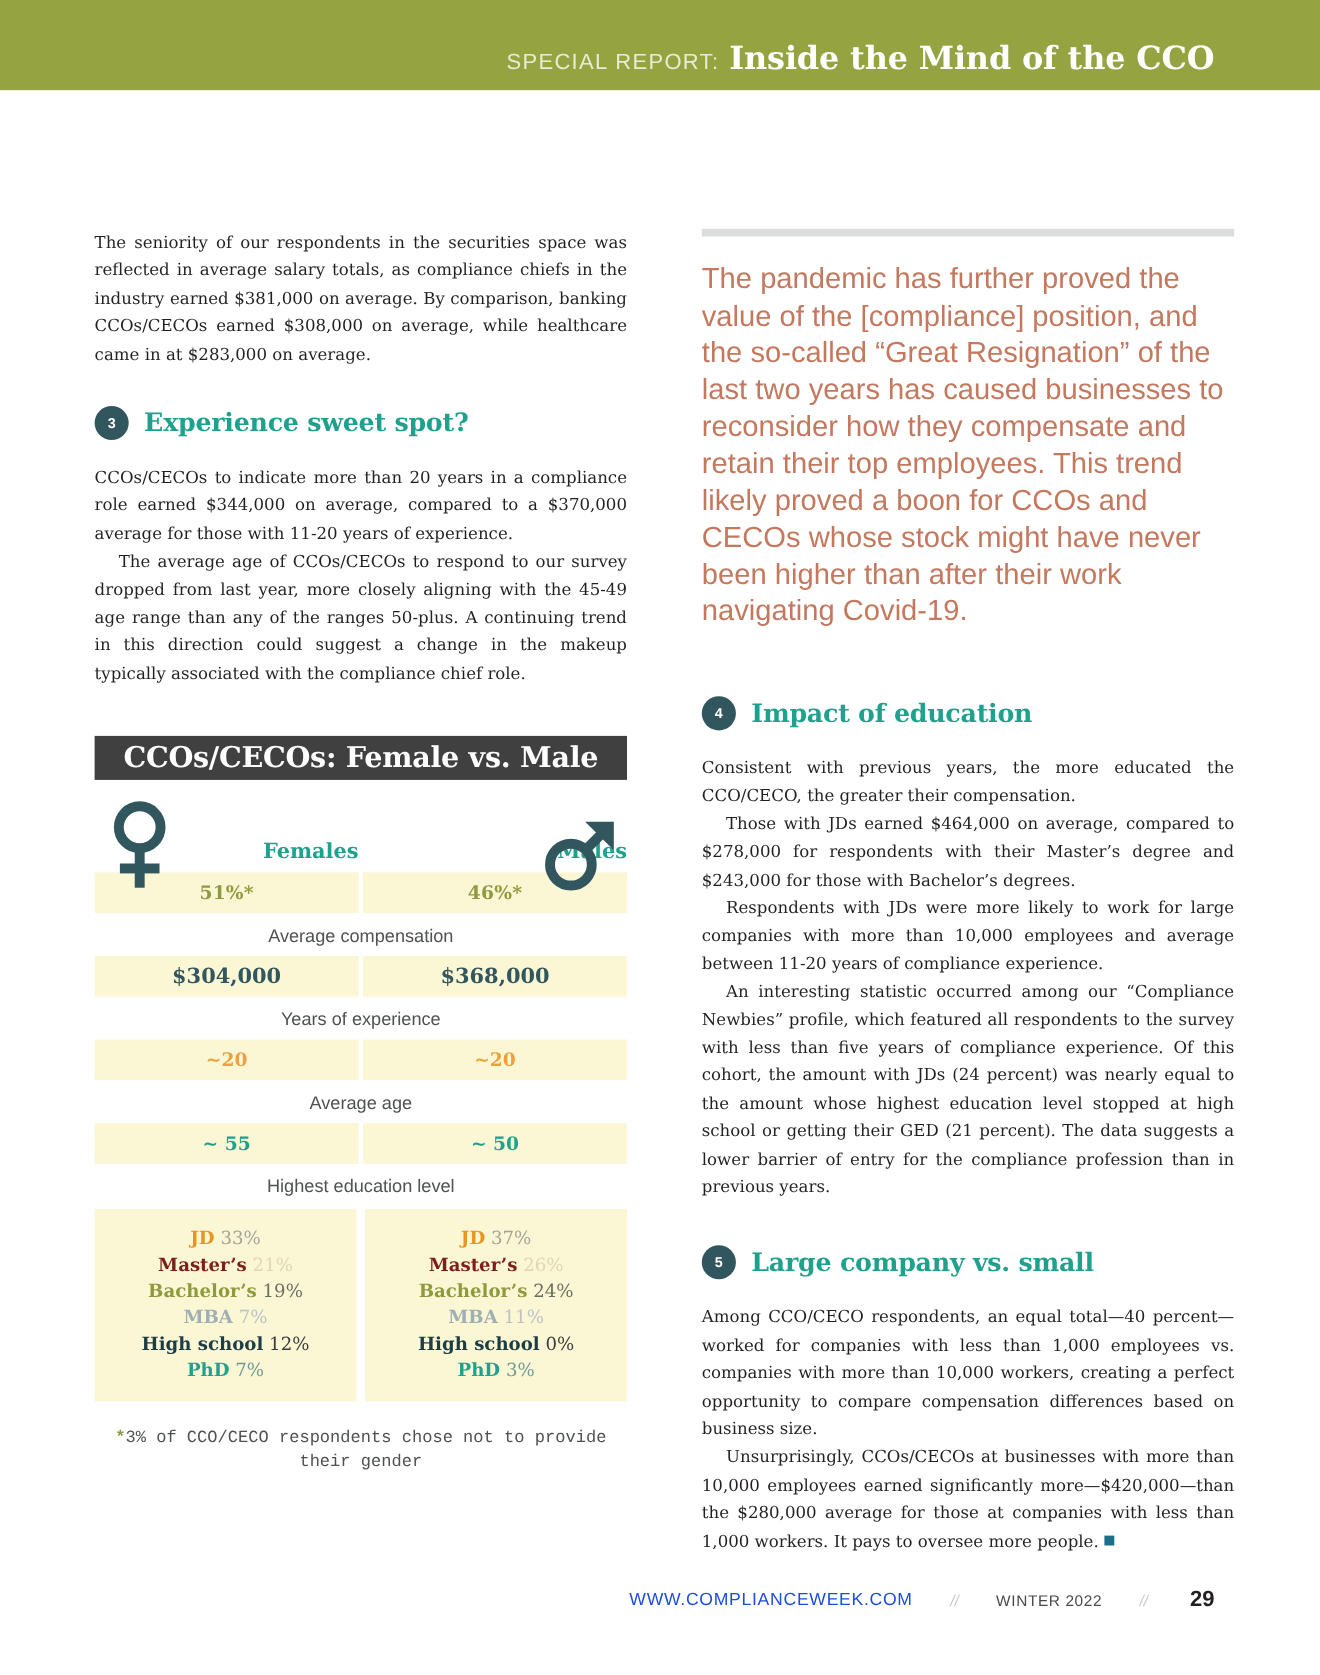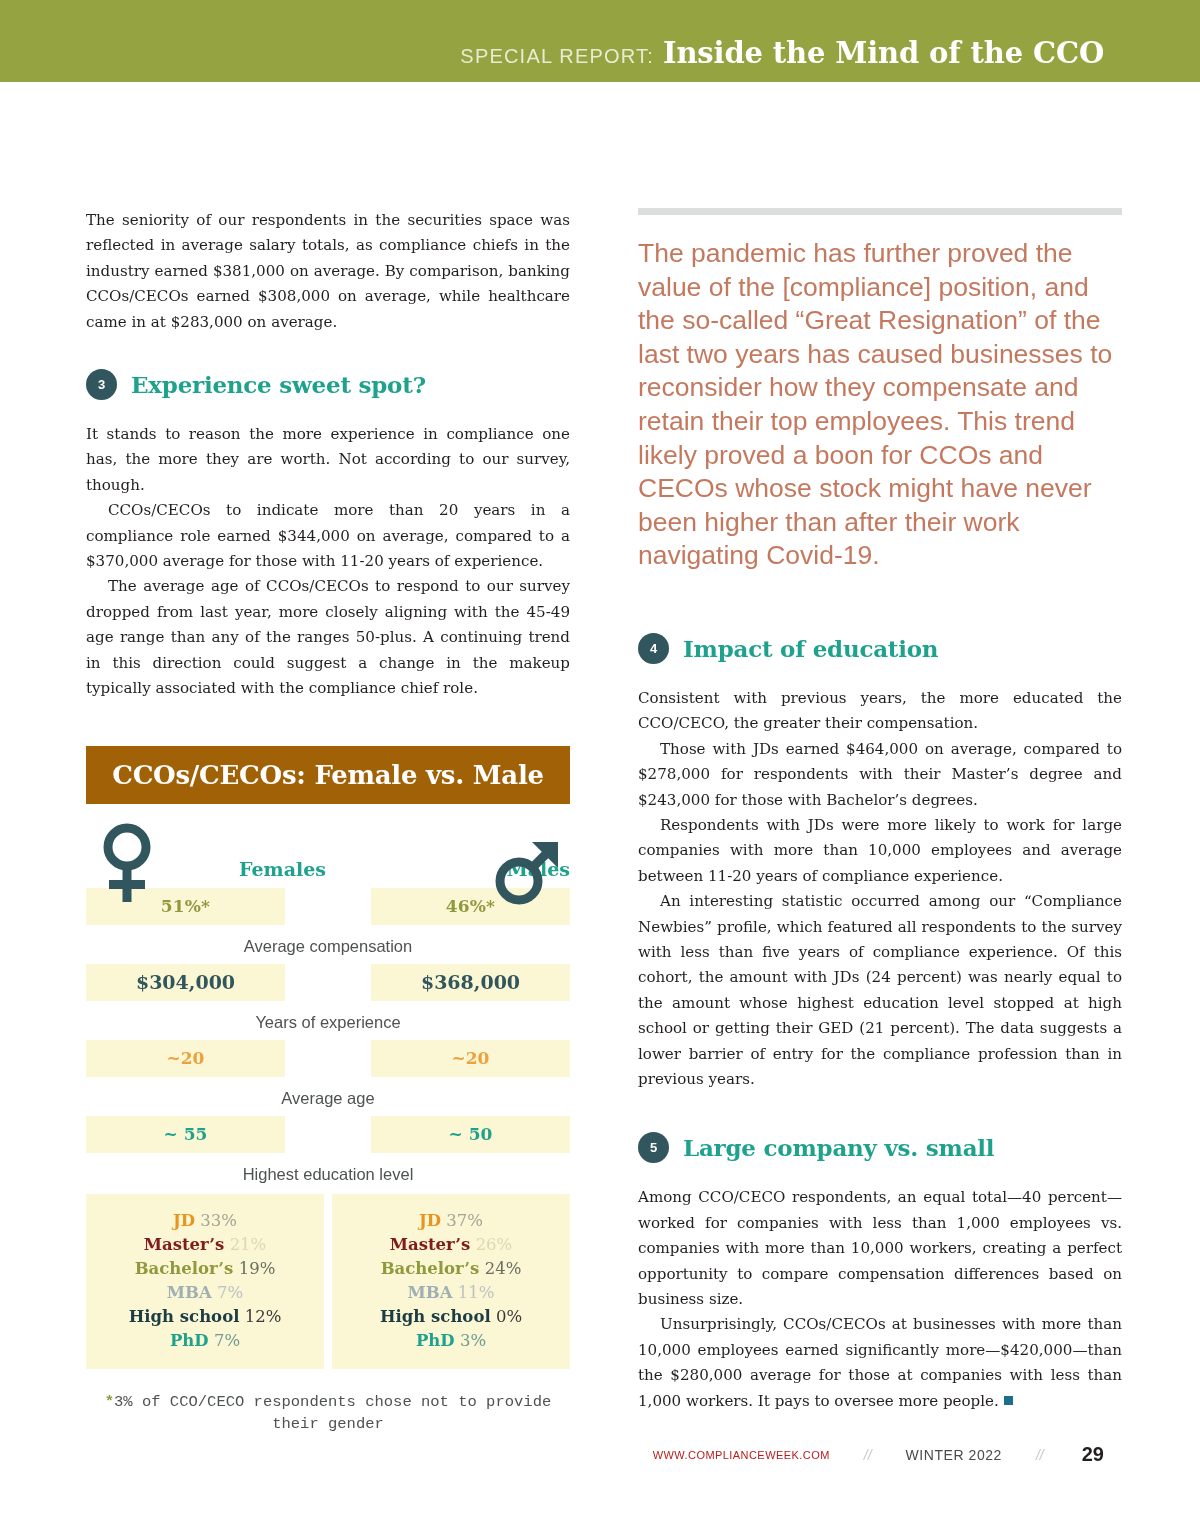--- a/index.html
+++ b/index.html
@@ -119,22 +119,22 @@
     color: #c4795f;
     margin: 0;
   }
 
   
   .info {
     margin-top: 44px;
     width: 484px;
   }
   .info-head {
-    background: #a16207;
-    height: 58px;
+    background: #404040;
+    height: 40px;
     display: flex;
     align-items: center;
     justify-content: center;
   }
   .info-head span {
     font-family: "DejaVu Serif", serif;
     font-weight: bold;
     font-size: 26px;
     color: #ffffff;
     letter-spacing: -0.01em;
@@ -165,21 +165,21 @@
   }
   .sym-female { left: 10px; top: 6px; }
   .sym-male  { right: 6px; top: 22px; }
 
   .pair {
     display: flex;
     justify-content: space-between;
     margin-top: 8px;
   }
   .cell {
-    width: 199px;
+    width: 240px;
     background: #fbf6d4;
     height: 37px;
     display: flex;
     align-items: center;
     justify-content: center;
     font-family: "DejaVu Serif", serif;
     font-weight: bold;
     font-size: 17px;
     box-sizing: border-box;
   }
@@ -255,23 +255,23 @@
     top: 1443px;
     width: 1200px;
     display: flex;
     align-items: center;
     justify-content: flex-end;
     padding-right: 96px;
     box-sizing: border-box;
     font-family: "Liberation Sans", sans-serif;
   }
   .f-url {
-    font-size: 11px;
+    font-size: 16px;
     letter-spacing: 0.04em;
-    color: #b91c1c;
+    color: #1d4ed8;
   }
   .f-slash {
     font-size: 14px;
     color: #c9c9c9;
     margin: 0 34px;
     font-style: italic;
   }
   .f-issue {
     font-size: 14px;
     letter-spacing: 0.04em;
@@ -296,21 +296,20 @@
 
 <div class="col-left">
 
   <p class="body">The seniority of our respondents in the securities space was reflected in average salary totals, as compliance chiefs in the industry earned $381,000 on average. By comparison, banking CCOs/CECOs earned $308,000 on average, while healthcare came in at $283,000 on average.</p>
 
   <div class="sec-head">
     <div class="sec-num">3</div>
     <div class="sec-title">Experience sweet spot?</div>
   </div>
 
-  <p class="body noindent">It stands to reason the more experience in compliance one has, the more they are worth. Not according to our survey, though.</p>
   <p class="body">CCOs/CECOs to indicate more than 20 years in a compliance role earned $344,000 on average, compared to a $370,000 average for those with 11-20 years of experience.</p>
   <p class="body">The average age of CCOs/CECOs to respond to our survey dropped from last year, more closely aligning with the 45-49 age range than any of the ranges 50-plus. A continuing trend in this direction could suggest a change in the makeup typically associated with the compliance chief role.</p>
 
   <div class="info">
 
     <div class="info-head">
       <span>CCOs/CECOs: Female vs. Male</span>
     </div>
 
     <div class="info-body">

